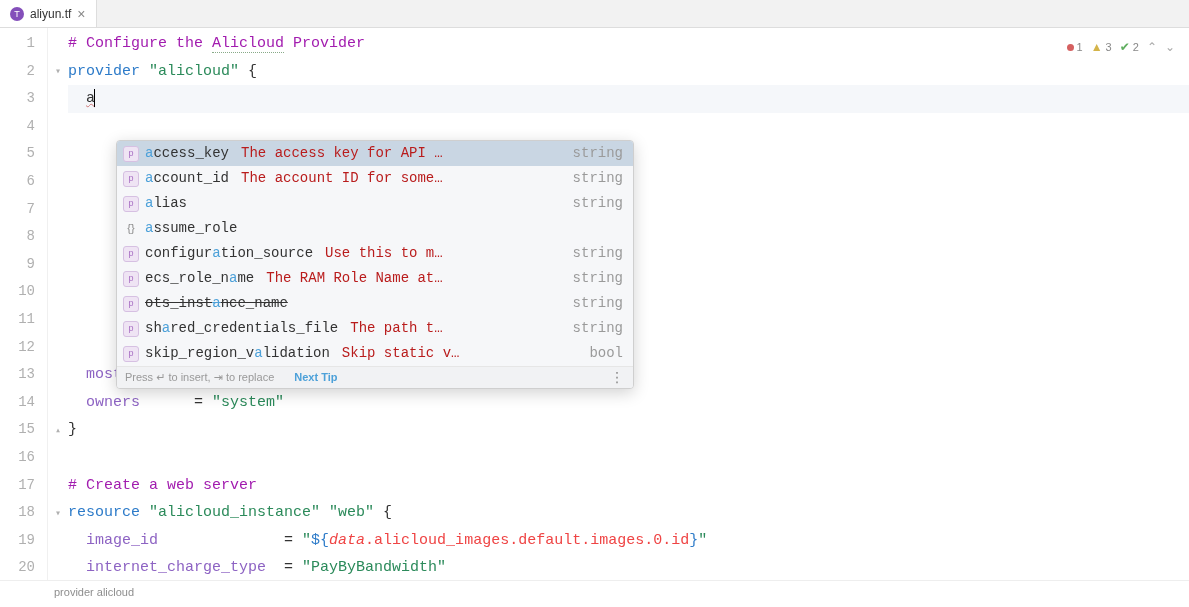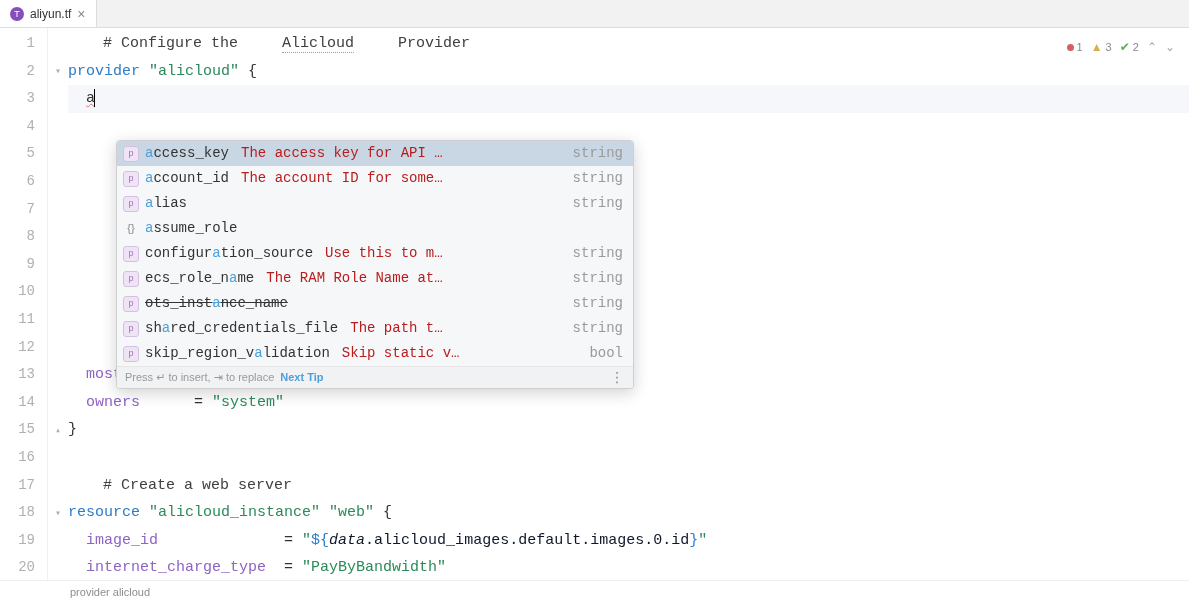--- a/index.html
+++ b/index.html
@@ -76,45 +76,45 @@
   .fold {
     position: absolute;
     left: 4px;
     color: #b0b0b0;
     font-size: 10px;
     width: 12px;
     text-align: center;
     cursor: pointer;
   }
   .line.current { background: #f5f7fa; }
-  .c-comment { color: #404040; margin-left: 35px; }
+  .c-comment { color: #a21caf; }
   .c-keyword { color: #2d7bc9; }
   .c-string  { color: #2b8a5a; }
   .c-var     { color: #8d63c3; }
-  .c-ident   { color: #0f172a; }
+  .c-ident   { color: #ef4444; }
   .c-punc    { color: #333; }
   .c-typed   { color: #333; }
   .c-underline { border-bottom: 1px dotted #8a8; }
   .c-wavy { text-decoration: underline wavy #d07878; text-decoration-thickness: 1px; }
   .caret {
     border-right: 1px solid #000;
     display: inline-block;
     height: 18px;
     vertical-align: middle;
     margin-left: -1px;
   }
   .status-bar {
     height: 23px;
     border-top: 1px solid #eee;
     font-family: -apple-system, "Segoe UI", sans-serif;
     font-size: 11px;
     color: #8e8e8e;
     display: flex;
     align-items: center;
-    padding-left: 70px;
+    padding-left: 54px;
   }
   .inspections {
     position: absolute;
     top: 6px;
     right: 14px;
     display: flex;
     gap: 8px;
     align-items: center;
     font-family: -apple-system, "Segoe UI", sans-serif;
     font-size: 11px;
@@ -166,21 +166,21 @@
   .popup-footer {
     height: 22px;
     display: flex;
     align-items: center;
     padding: 0 8px;
     font-family: -apple-system, "Segoe UI", sans-serif;
     font-size: 11px;
     color: #999;
     border-top: 1px solid #e6e6e6;
     background: #f1f2f4;
-    gap: 6px;
+    gap: 20px;
   }
   .popup-footer .tip { color: #4da1d9; cursor: pointer; font-weight: bold; }
   .popup-footer .more { margin-left: auto; color: #888; cursor: pointer; font-size: 14px; letter-spacing: 1px; }
 </style>
 </head>
 <body>
 
 <div class="tab-bar">
   <div class="tab">
     <span class="tab-icon">T</span>

